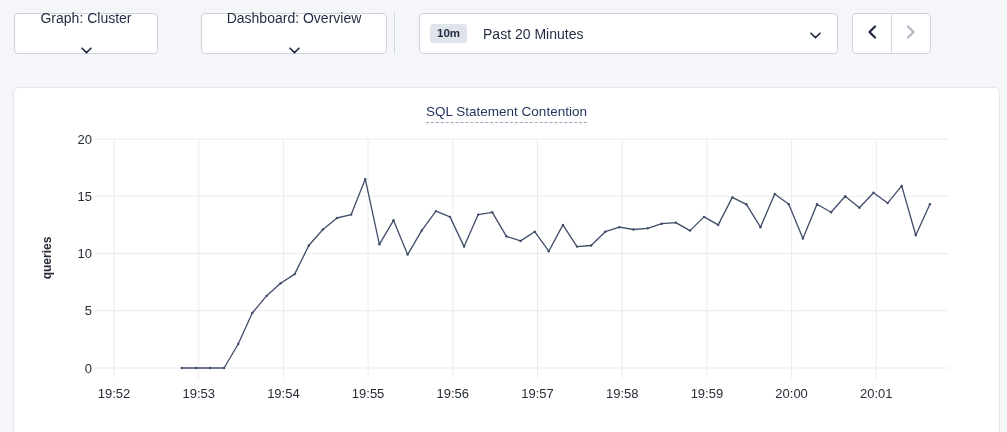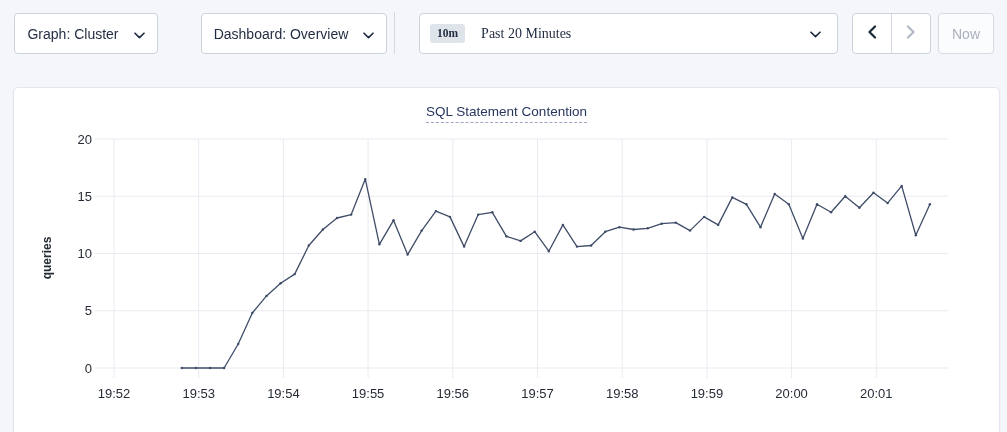--- a/index.html
+++ b/index.html
@@ -21,30 +21,30 @@
     height: 41px;
     background: #ffffff;
     border: 1px solid #ccd1dc;
     border-radius: 4px;
     display: flex;
     align-items: center;
     font-size: 14px;
     color: #1f2a40;
     cursor: pointer;
   }
-  .dropdown { justify-content: center; gap: 15px; }
+  .dropdown { justify-content: center; gap: 15px; flex-direction: column; }
   #graph-dd { left: 14px; width: 144px; }
   #dash-dd  { left: 182px; width: 186px; margin-left: 19px; }
   .toolbar-divider {
     position: absolute;
     left: 394px; top: 12px;
     width: 1px; height: 42px;
     background: #d4d8e0;
   }
-  #time-selector { left: 419px; width: 419px; padding: 0 16px 0 10px; justify-content: flex-start; font-family: Liberation Serif, serif; }
+  #time-selector { left: 419px; width: 419px; padding: 0 16px 0 10px; justify-content: flex-start; }
   .badge {
     background: #dfe3ea;
     color: #1f2a40;
     font-size: 11.5px;
     font-weight: bold;
     padding: 4px 7px;
     border-radius: 3px;
     line-height: 1;
   }
   #time-selector .ts-label { margin-left: 16px; }
@@ -160,21 +160,20 @@
     </button>
     <button class="nav-btn disabled">
       <span>
         <svg width="10" height="14" viewBox="0 0 10 14">
             <path d="M2 1.5 L7.5 7 L2 12.5" fill="none" stroke="#b3b9c4" stroke-width="2.2" stroke-linecap="round" stroke-linejoin="round"></path>
           </svg>
       </span>
     </button>
   </div>
 
-  <button class="ctrl" id="now-btn">Now</button>
 
   <div class="card">
     <div class="chart-title-row">
       <span class="chart-title">SQL Statement Contention</span>
     </div>
     <svg class="plot" id="chart-svg" viewBox="0 0 987 345">
         <line x1="81" x2="934" y1="280" y2="280" stroke="#e9ebf1" stroke-width="1"></line>
         <text x="78" y="284.5" text-anchor="end" font-size="13" fill="#262c36">0</text>
         <line x1="81" x2="934" y1="222.75" y2="222.75" stroke="#e9ebf1" stroke-width="1"></line>
         <text x="78" y="227.25" text-anchor="end" font-size="13" fill="#262c36">5</text>

